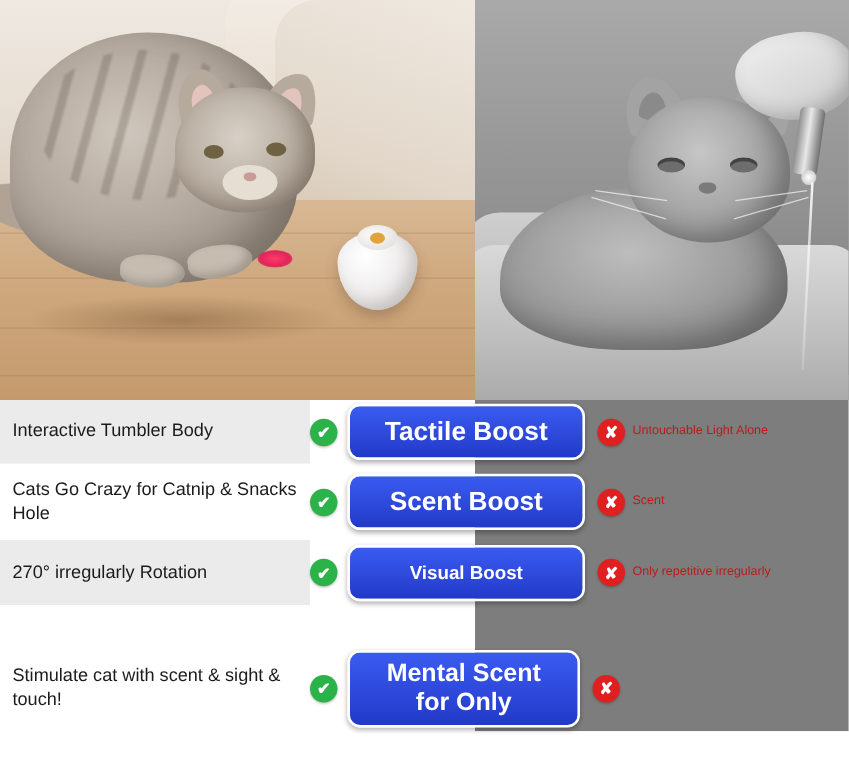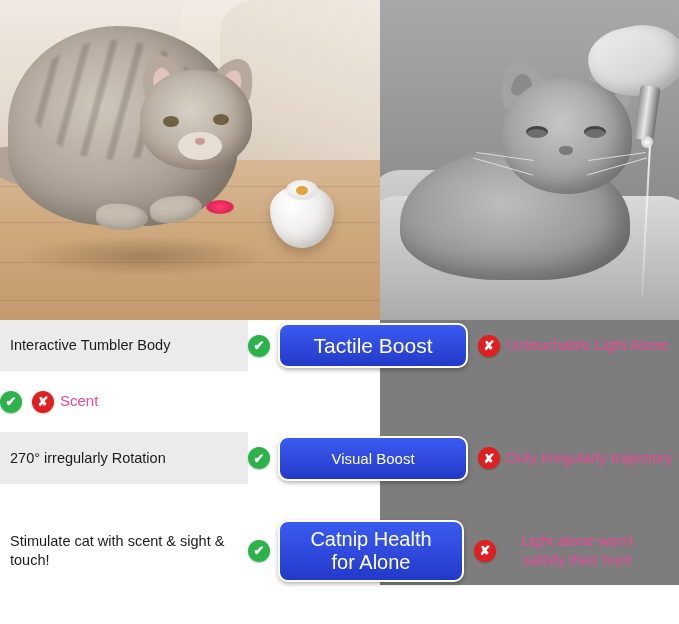--- a/index.html
+++ b/index.html
@@ -127,33 +127,33 @@
   .row.plain .lcell{background:#ffffff;}
   .tick{
     width:22px;height:22px;border-radius:50%;flex:0 0 22px;
     background:#2bb34a;display:flex;align-items:center;justify-content:center;
     color:#fff;font-size:13px;font-weight:bold;line-height:1;
     box-shadow:0 1px 2px rgba(0,0,0,.25);
   }
   .badge{
     margin-left:8px;
     background:linear-gradient(180deg,#3a5bf0 0%,#2e49db 55%,#2139c7 100%);
-    border-radius:10px;color:#fff;font-weight:normal;
+    border-radius:10px;color:#fff;font-weight:bold;
     display:flex;align-items:center;justify-content:center;text-align:center;
     box-shadow:0 2px 4px rgba(0,0,0,.3);
     border:2px solid #ffffff;
   }
   .badge span{display:block;}
   .cross{
     width:22px;height:22px;border-radius:50%;flex:0 0 22px;margin-left:10px;
     background:#e02020;display:flex;align-items:center;justify-content:center;
     color:#fff;font-size:13px;font-weight:bold;line-height:1;
     box-shadow:0 1px 2px rgba(0,0,0,.25);
   }
-  .rtext{margin-left:6px;font-size:15px;color:#ec4899;line-height:1.25;text-align:center;}
+  .rtext{margin-left:6px;font-size:10px;color:#b91c1c;line-height:1.25;}
 
   
   #row1{top:0;height:51px;}
   #row2{top:51px;height:61px;}
   #row3{top:112px;height:52px;}
   #row4{top:180px;height:101px;}
 
   #row1 .badge{width:186px;height:41px;font-size:21px;}
   #row2 .badge{width:186px;height:41px;font-size:21px;}
   #row3 .badge{width:186px;height:41px;font-size:15px;}
@@ -230,41 +230,44 @@
       <div class="lcell">Interactive Tumbler Body</div>
       <div class="tick">✔</div>
       <div class="badge">
         <span>Tactile Boost</span>
       </div>
       <div class="cross">✘</div>
       <div class="rtext">Untouchable Light Alone</div>
     </div>
 
     <div class="row plain" id="row2">
-      <div class="tick">✔</div>
+      <div class="lcell">Cats Go Crazy for Catnip &amp; Snacks Hole</div>
+      <div class="tick">✔</div>
+      <div class="badge">
+        <span>Scent Boost</span>
+      </div>
       <div class="cross">✘</div>
       <div class="rtext">Scent</div>
     </div>
 
     <div class="row alt" id="row3">
       <div class="lcell">270° irregularly Rotation</div>
       <div class="tick">✔</div>
       <div class="badge">
         <span>Visual Boost</span>
       </div>
       <div class="cross">✘</div>
-      <div class="rtext">Only irregularly trajectory</div>
+      <div class="rtext">Only repetitive irregularly</div>
     </div>
 
     <div class="row plain" id="row4">
       <div class="lcell">Stimulate cat with scent &amp; sight &amp; touch!</div>
       <div class="tick">✔</div>
       <div class="badge">
         <div>
-          <span>Catnip Health</span>
-          <span>for Alone</span>
+          <span>Mental Scent</span>
+          <span>for Only</span>
         </div>
       </div>
       <div class="cross">✘</div>
-      <div class="rtext" style="width:150px">Light alone won't satisfy their hunt</div>
     </div>
   </div>
 </div>
 
 </body></html>

